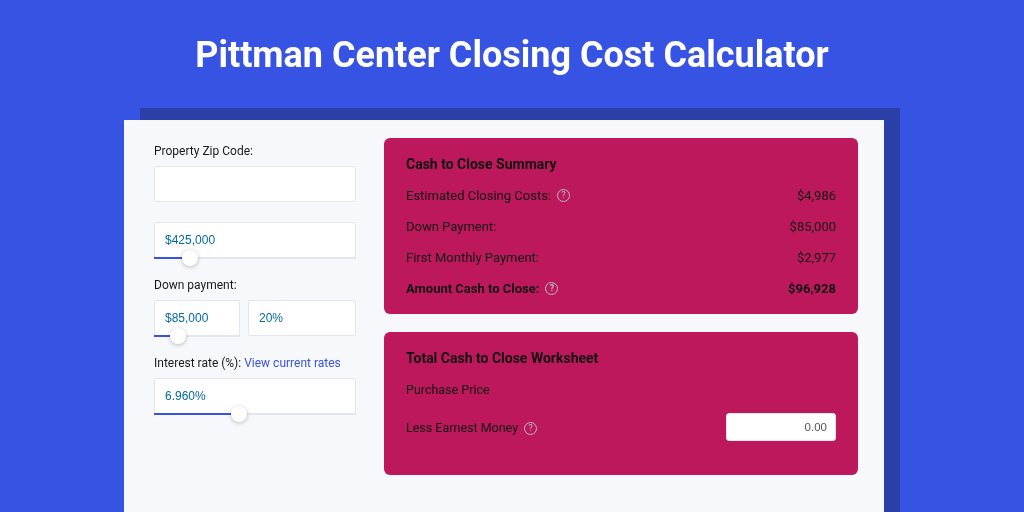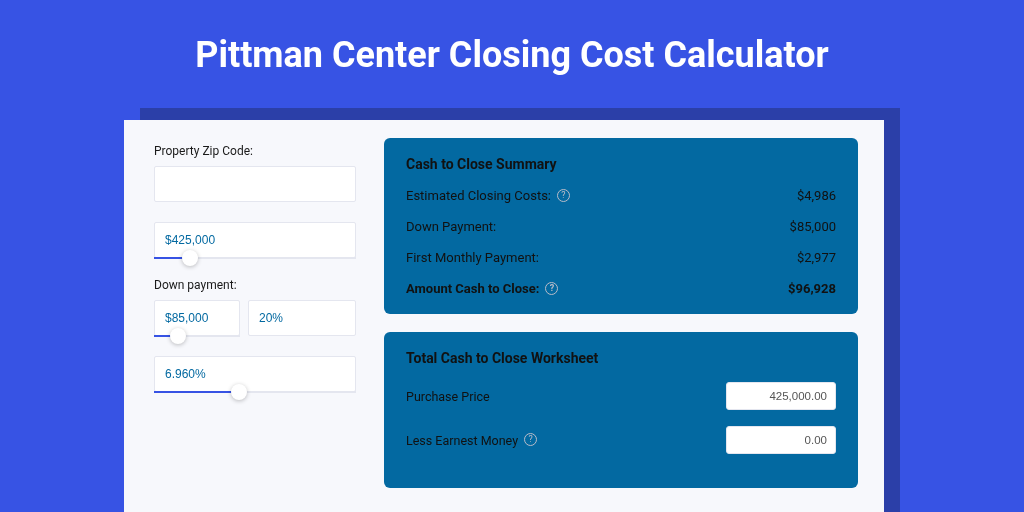--- a/index.html
+++ b/index.html
@@ -14,30 +14,30 @@
   .text-input { width: 100%; height: 36px; background: #fff; border: 1px solid #e4e6ef; border-radius: 2px; padding: 0 10px; font-size: 12px; color: #0369a1; }
   .field-block { margin-bottom: 20px; }
   .slider-wrap { position: relative; }
   .slider-track { position: absolute; left: 0; right: 0; bottom: -1px; height: 2px; background: #e4e6ef; }
   .slider-fill { position: absolute; left: 0; bottom: -1px; height: 2px; background: #3753e4; }
   .slider-thumb { position: absolute; bottom: -8px; width: 16px; height: 16px; border-radius: 50%; background: #fff; box-shadow: 0 1px 4px rgba(0,0,0,0.25); cursor: pointer; }
   .dp-row { display: flex; gap: 8px; }
   .dp-row .text-input { flex: 1; }
   .dp-pct { width: 60px; }
   .link { color: #3753e4; font-size: 12px; cursor: pointer; }
-  .card { background: #0369a1; border-radius: 6px; padding: 18px 22px; margin-bottom: 18px; }
+  .card { background: #be185d; border-radius: 6px; padding: 18px 22px; margin-bottom: 18px; }
   .card-title { font-size: 14px; font-weight: 700; color: #111; margin-bottom: 16px; }
   .row { display: flex; justify-content: space-between; align-items: center; margin-bottom: 16px; font-size: 13px; color: #111; }
   .row:last-child { margin-bottom: 0; }
   .row-label { display: flex; align-items: center; gap: 6px; }
   .row-val { color: #111; }
   .row.bold .row-label, .row.bold .row-val { font-weight: 700; }
   .help-icon { width: 13px; height: 13px; border: 1px solid #b8bcc9; border-radius: 50%; display: inline-flex; align-items: center; justify-content: center; font-size: 9px; color: #b8bcc9; line-height: 1; cursor: help; }
   .worksheet-row { display: flex; justify-content: space-between; align-items: center; margin-bottom: 16px; }
-  .ws-label { font-size: 12.5px; color: #111; display: flex; align-items: flex-start; gap: 6px; }
+  .ws-label { font-size: 12.5px; color: #111; display: flex; align-items: flex-end; gap: 6px; }
   .ws-input { width: 110px; height: 28px; border: 1px solid #e4e6ef; border-radius: 3px; text-align: right; padding: 0 8px; font-size: 11.5px; color: #555; background: #fff; }
 </style>
 </head>
 <body>
 
 <div class="page-title">Pittman Center Closing Cost Calculator</div>
 
 <div class="panel-shadow"></div>
 <div class="panel">
 
@@ -64,20 +64,24 @@
           <input class="text-input" value="$85,000" style="">
           <div class="slider-track"></div>
           <div class="slider-fill" style="width:28%"></div>
           <div class="slider-thumb" style="left:calc(28% - 8px)"></div>
         </div>
         <input class="text-input dp-pct" value="20%" style="">
       </div>
     </div>
 
     <div class="field-block">
+      <label class="field-label">
+        <span>Interest rate (%): </span>
+        <span class="link">View current rates</span>
+      </label>
       <div class="slider-wrap">
         <input class="text-input" value="6.960%" style="">
         <div class="slider-track"></div>
         <div class="slider-fill" style="width:42%"></div>
         <div class="slider-thumb" style="left:calc(42% - 8px)"></div>
       </div>
     </div>
 
   </div>
 
@@ -117,21 +121,20 @@
       </div>
     </div>
 
     <div class="card">
       <div class="card-title">Total Cash to Close Worksheet</div>
 
       <div class="worksheet-row">
         <div class="ws-label">
           <span>Purchase Price</span>
         </div>
-        <input class="ws-input" value="425,000.00" style="">
       </div>
 
       <div class="worksheet-row">
         <div class="ws-label">
           <span>Less Earnest Money</span>
           <span class="help-icon">?</span>
         </div>
         <input class="ws-input" value="0.00" style="">
       </div>
 

